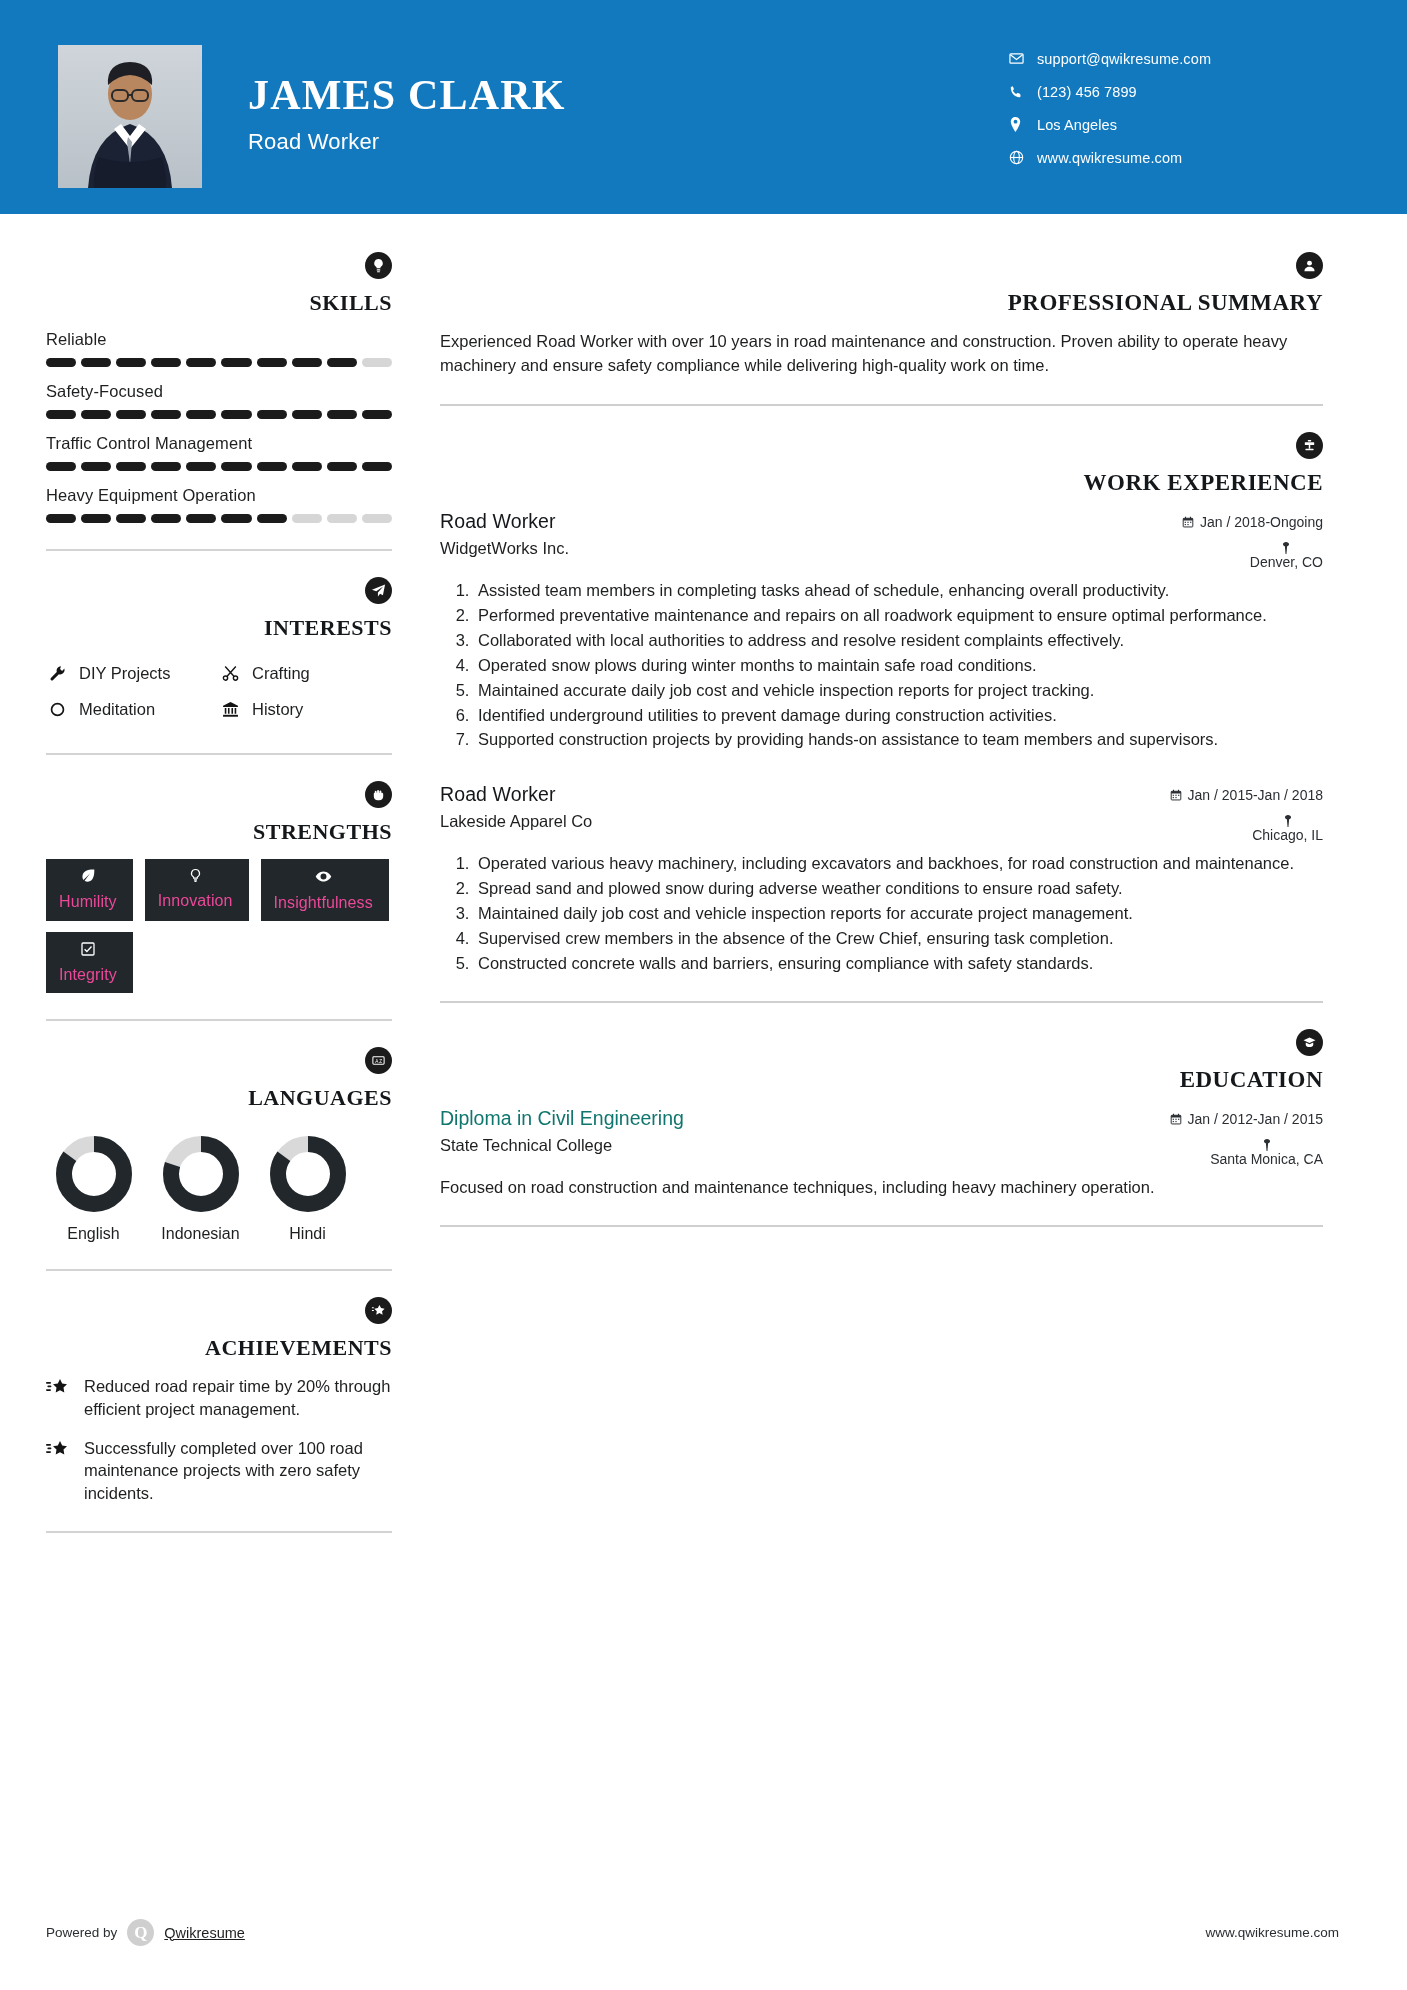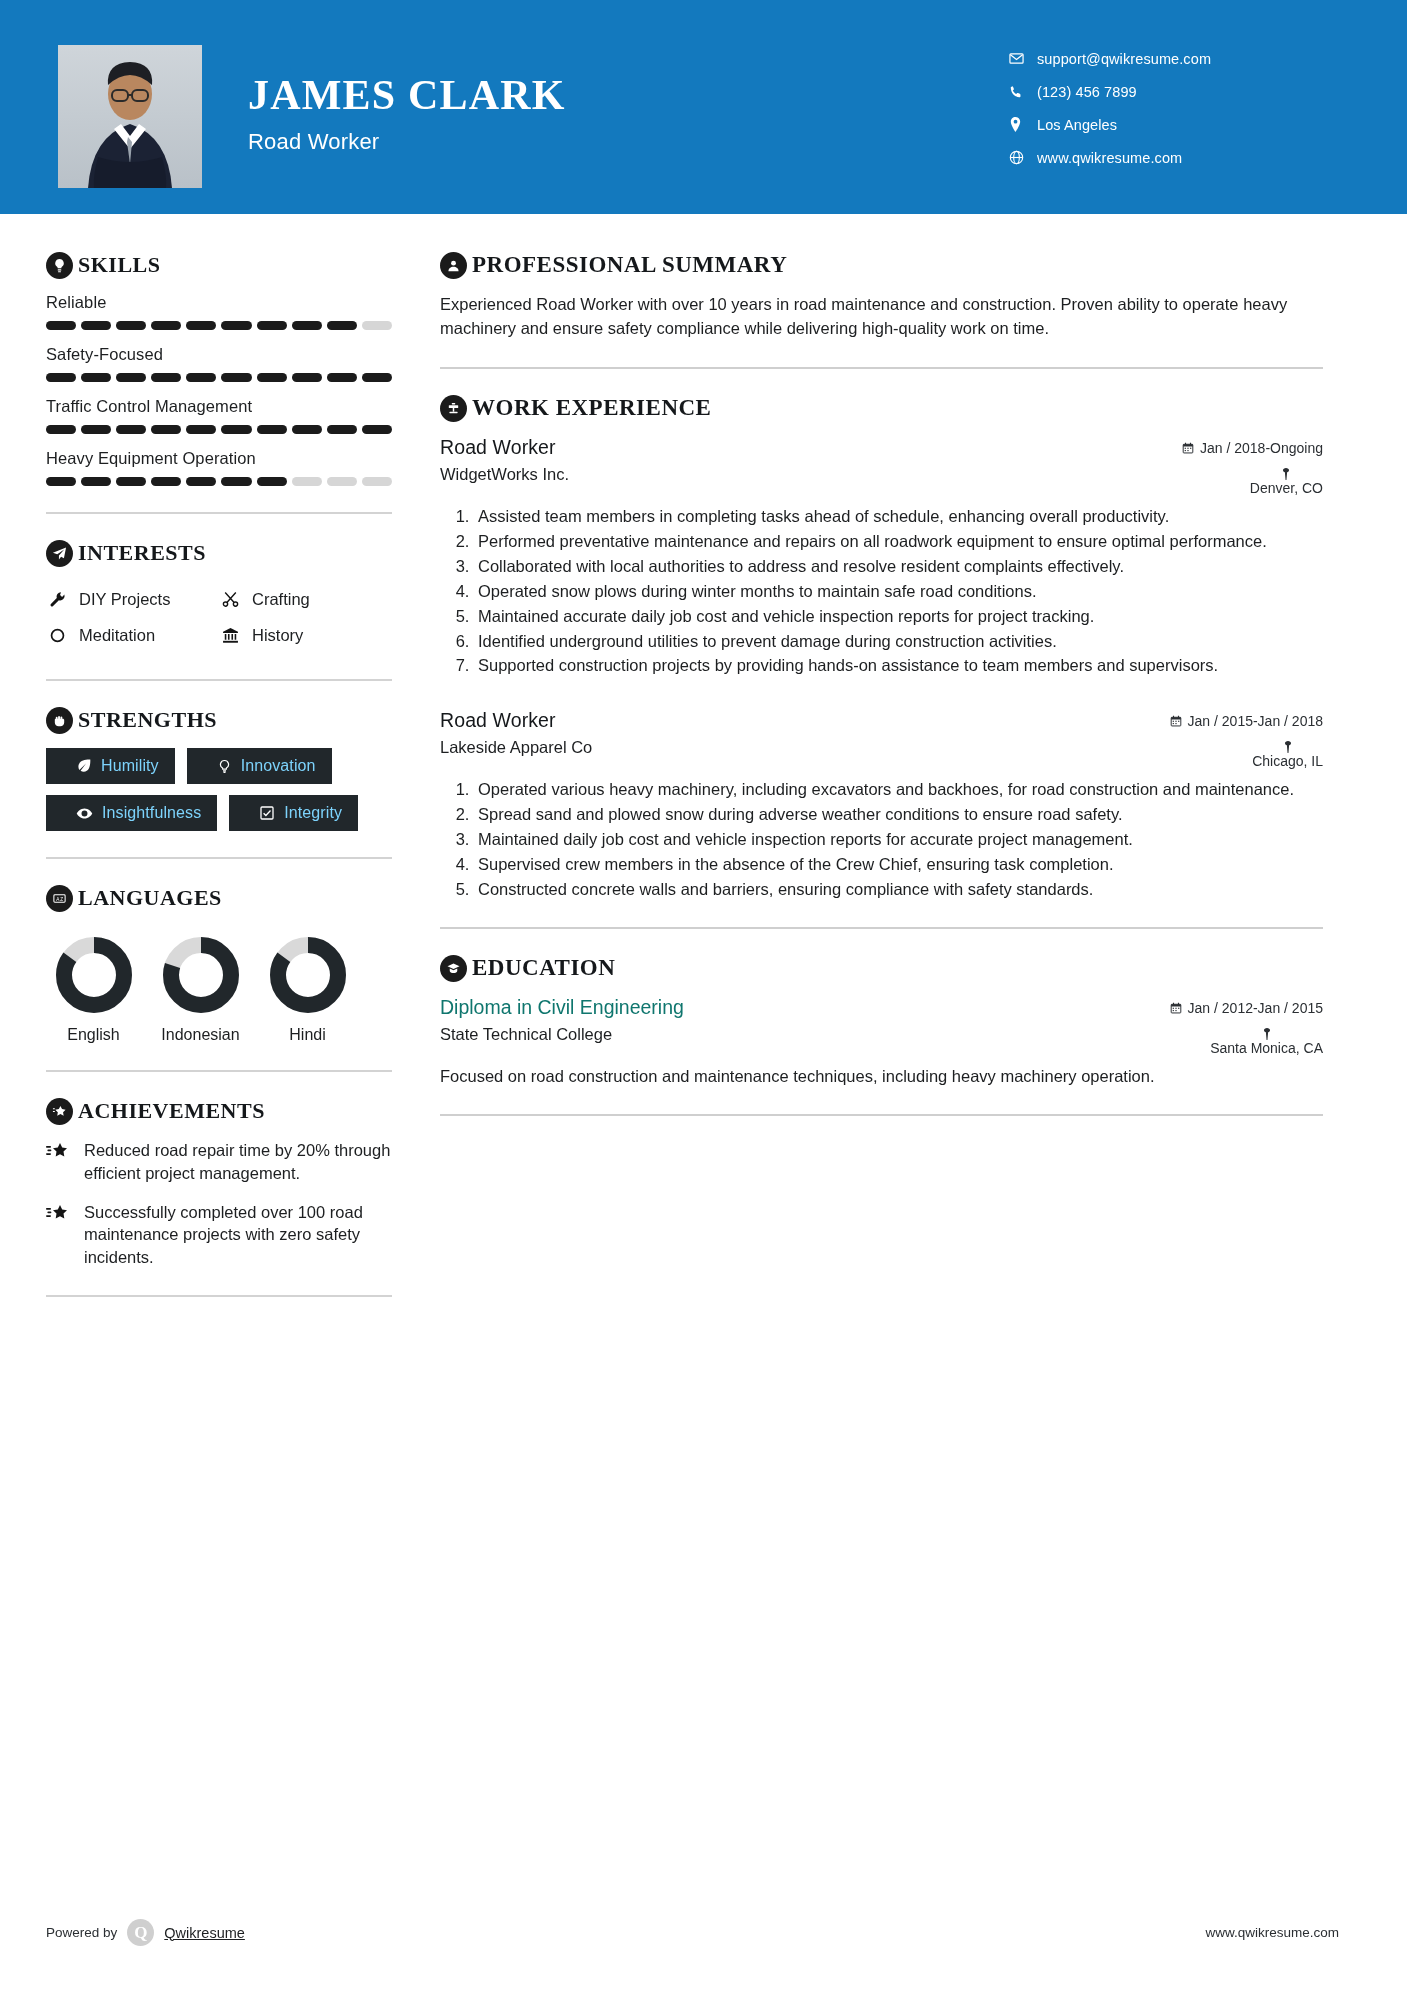--- a/index.html
+++ b/index.html
@@ -72,23 +72,24 @@
   .contact-txt { letter-spacing: .1px; }
 
   
   .sheet { display: flex; padding-top: 0; }
   .col-left { width: 410px; flex: 0 0 410px; padding-left: 46px; padding-right: 18px; padding-top: 38px; }
   .col-right { flex: 1 1 auto; padding-left: 30px; padding-right: 84px; padding-top: 38px; }
 
   
   .sec-head {
     display: flex;
-    align-items: flex-start;
-    gap: 5px;
+    align-items: flex-end;
+    gap: 11px;
     margin-bottom: 14px;
+    flex-direction: column;
   }
   .sec-badge {
     width: 27px; height: 27px;
     border-radius: 50%;
     background: #1b1b1b;
     display: flex; align-items: center; justify-content: center;
     flex: 0 0 27px;
   }
   .sec-badge svg { display:block; }
   .sec-title {
@@ -120,27 +121,28 @@
     height: 36px;
     font-size: 16.5px;
     color: #1d1f21;
   }
   .int-ico { width: 22px; flex:0 0 22px; display:flex; align-items:center; justify-content:center; color:#141414; }
 
   
   .str-grid { display:flex; flex-wrap: wrap; gap: 11px 12px; }
   .str-chip {
     background: #21272b;
-    color: #7dd3fc;
+    color: #ec4899;
     display: inline-flex;
     align-items: center;
     gap: 9px;
-    padding: 9px 16px 9px 30px;
+    padding: 9px 16px 9px 13px;
     font-size: 16px;
     letter-spacing: .1px;
+    flex-direction: column;
   }
   .str-ico { display:flex; align-items:center; color:#fff; }
 
   
   .lang-row { display:flex; justify-content: flex-start; gap: 12px; padding-top: 8px; }
   .lang-item { width: 95px; text-align: center; }
   .lang-donut { width: 82px; height: 82px; margin: 0 auto; display:block; }
   .lang-label { margin-top: 10px; font-size: 16px; color: #1d1f21; }
 
   

